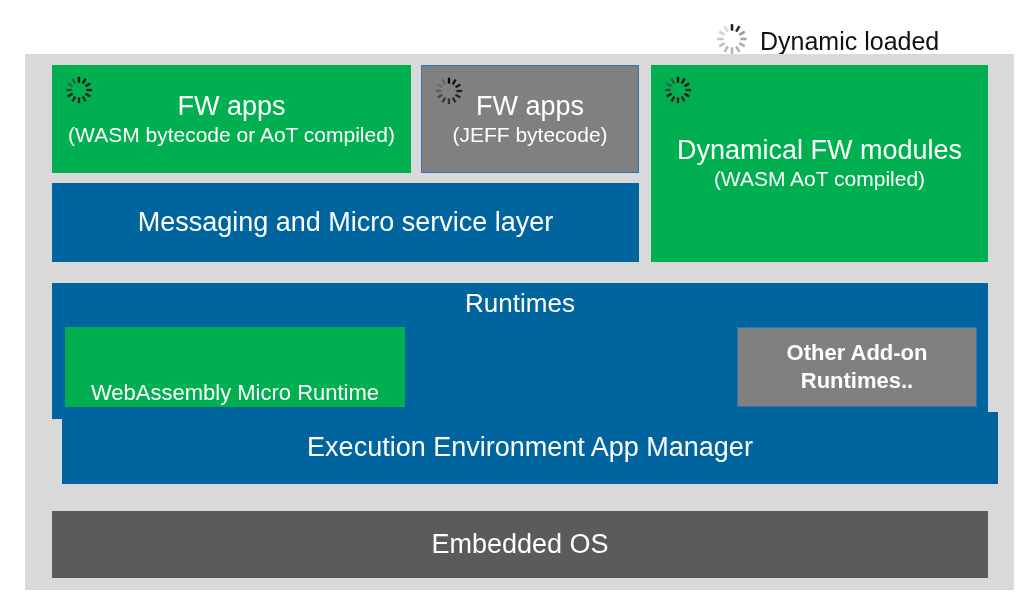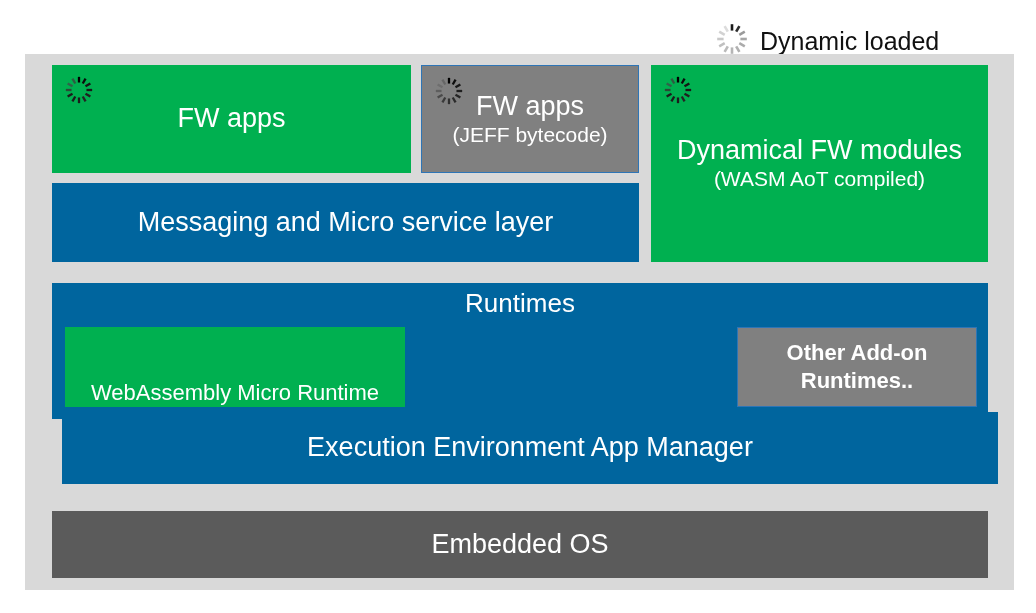--- a/index.html
+++ b/index.html
@@ -181,20 +181,21 @@
           <line x1="18" y1="32.8" x2="18" y2="26.4" stroke="#1c1c1c"></line>
           <line x1="10.6" y1="30.8" x2="13.8" y2="25.3" stroke="#1c1c1c"></line>
           <line x1="5.2" y1="25.4" x2="10.7" y2="22.2" stroke="#1c1c1c"></line>
           <line x1="3.2" y1="18" x2="9.6" y2="18" stroke="#2a4a36"></line>
           <line x1="5.2" y1="10.6" x2="10.7" y2="13.8" stroke="#33614a"></line>
           <line x1="10.6" y1="5.2" x2="13.8" y2="10.7" stroke="#2f5a42"></line>
         </g>
       </svg>
     </span>
     <span class="title">FW apps</span>
+    <span class="sub">(WASM bytecode or AoT compiled)</span>
   </div>
 
   <div class="box gray bordered" id="fw-apps-jeff">
     <span class="spinner-slot spinner">
       <svg width="32" height="32" viewBox="0 0 36 36" aria-hidden="true">
         <g stroke-linecap="butt" stroke-width="2.6">
           <line x1="18" y1="3.2" x2="18" y2="9.6" stroke="#000000"></line>
           <line x1="25.4" y1="5.2" x2="22.2" y2="10.7" stroke="#0d0d0d"></line>
           <line x1="30.8" y1="10.6" x2="25.3" y2="13.8" stroke="#171717"></line>
           <line x1="32.8" y1="18" x2="26.4" y2="18" stroke="#1e1e1e"></line>

